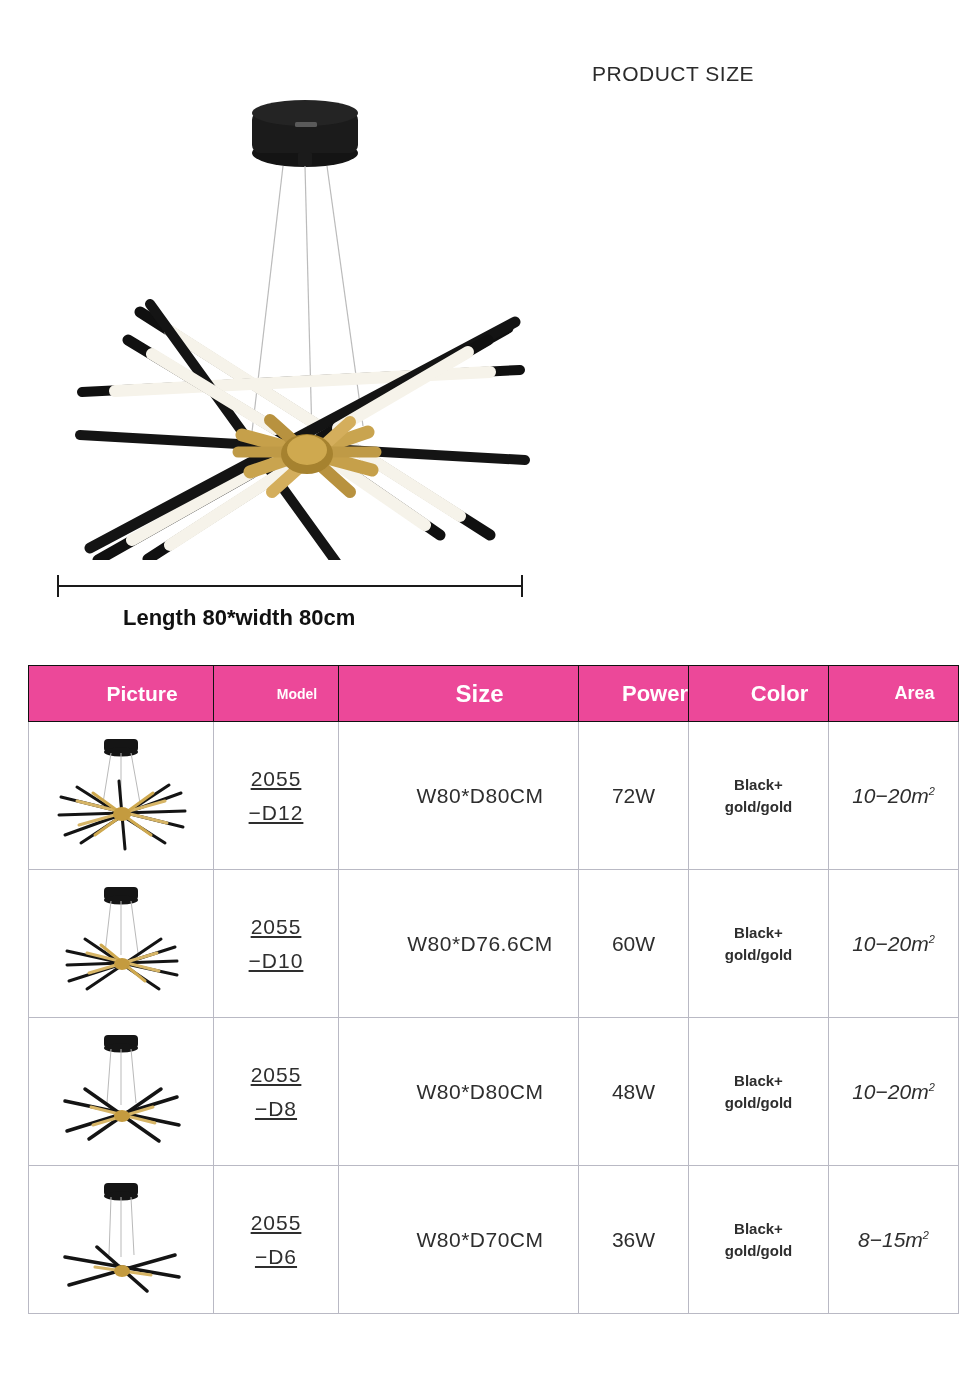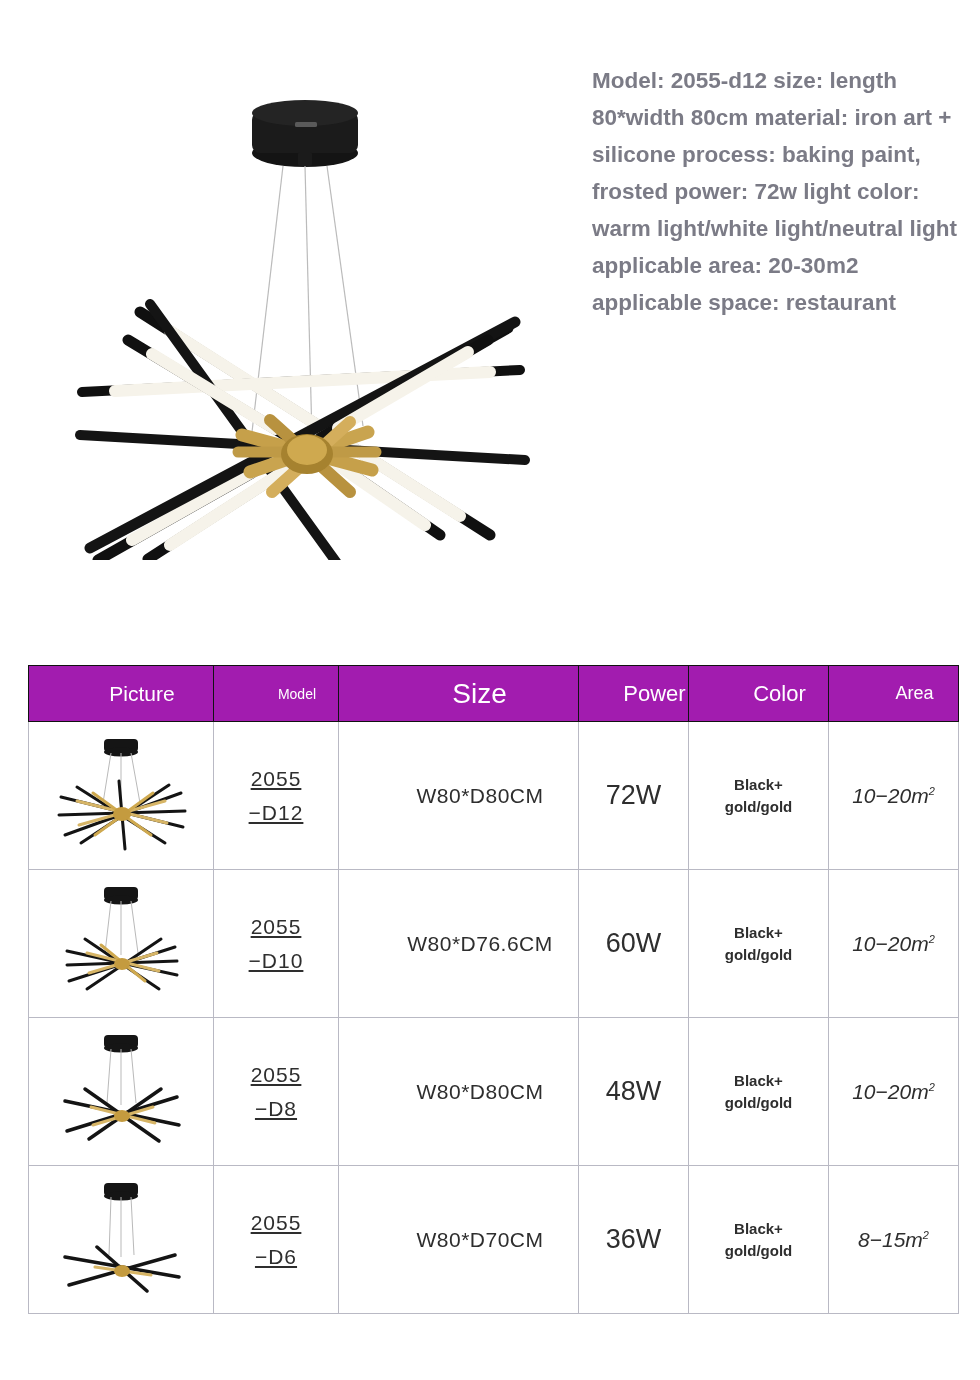--- a/index.html
+++ b/index.html
@@ -91,46 +91,46 @@
     left: 28px;
     top: 665px;
     width: 930px;
   }
   table.spec-table {
     border-collapse: collapse;
     width: 930px;
     table-layout: fixed;
   }
   table.spec-table th {
-    background: #a21caf;
+    background: #ec4899;
     color: #ffffff;
     height: 56px;
-    font-weight: normal;
+    font-weight: bold;
     border: 1px solid #111111;
     padding-left: 43px;
   }
   th.h-picture { font-size: 21px; }
   th.h-model { font-size: 14px; }
-  th.h-size { font-size: 28px; }
+  th.h-size { font-size: 24px; }
   th.h-power { font-size: 22px; }
   th.h-color { font-size: 22px; }
   th.h-area { font-size: 18px; }
 
   table.spec-table td {
     border: 1px solid #b9b9c4;
     text-align: center;
     vertical-align: middle;
     background: #fff;
     color: #2e2e2e;
     height: 148px;
   }
   .c-pic { width: 185px; }
   .c-model { width: 125px; font-size: 21px; line-height: 34px; letter-spacing: 1px; color: #333; text-decoration: underline; }
   .c-size { width: 240px; font-size: 21px; letter-spacing: 0.5px; color: #333; padding-left: 44px; }
-  .c-power { width: 110px; font-size: 27px; color: #333; }
+  .c-power { width: 110px; font-size: 21px; color: #333; }
   .c-color { width: 140px; font-size: 15px; font-weight: bold; line-height: 22px; color: #222; }
   .c-area { width: 130px; font-size: 21px; color: #333; font-style: italic; }
   .sup { font-size: 11px; vertical-align: super; }
 
   .thumb { display: block; margin: 0 auto; }
 </style>
 </head>
 <body>
 
 <div class="page">
@@ -186,23 +186,31 @@
           <line x1="250" y1="380" x2="330" y2="452" stroke="#b8923f" stroke-width="12"></line>
           <line x1="252" y1="452" x2="330" y2="382" stroke="#d4ae5c" stroke-width="12"></line>
           <line x1="218" y1="412" x2="356" y2="412" stroke="#bf9a46" stroke-width="11"></line>
         </g>
         <ellipse cx="287" cy="414" rx="26" ry="20" fill="#a6822f"></ellipse>
         <ellipse cx="287" cy="410" rx="20" ry="15" fill="#cfa94f"></ellipse>
       </svg>
     </div>
 
     <div class="spec">
-      <div class="spec-body">Model: 2055-d12 size: length 80*width 80cm material: iron art + silicone process: baking paint, frosted power: 72w light color: warm light/white light/neutral light applicable area: 20-30m2 applicable space: restaurant</div>
+      <div class="spec-title">PRODUCT SIZE</div>
     </div>
 
+    <div class="dim">
+      <div class="dim-line">
+        <span class="cap l"></span>
+        <span class="bar"></span>
+        <span class="cap r"></span>
+      </div>
+      <div class="dim-label">Length 80*width 80cm</div>
+    </div>
   </div>
 
   <div class="tbl-wrap">
     <table class="spec-table">
       <colgroup>
         <col class="c-pic">
           <col class="c-model">
           <col class="c-size">
         <col class="c-power">
           <col class="c-color">

